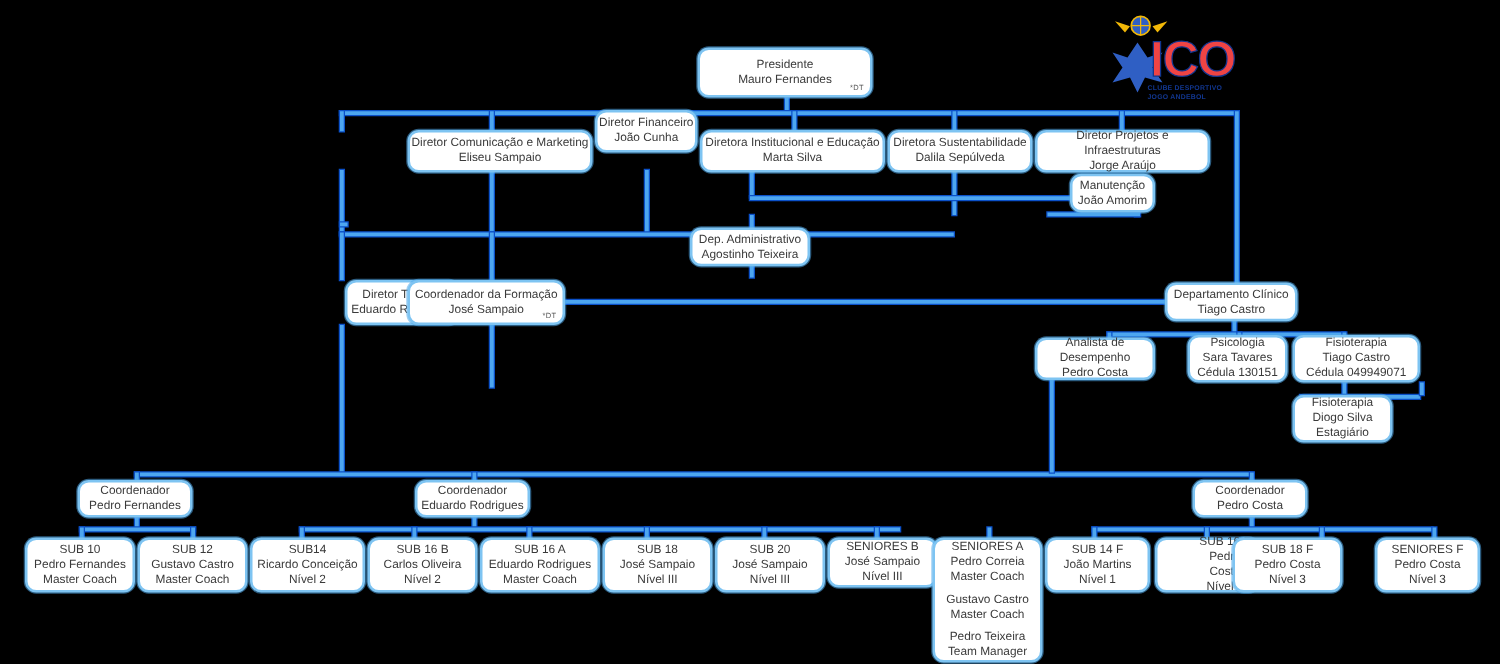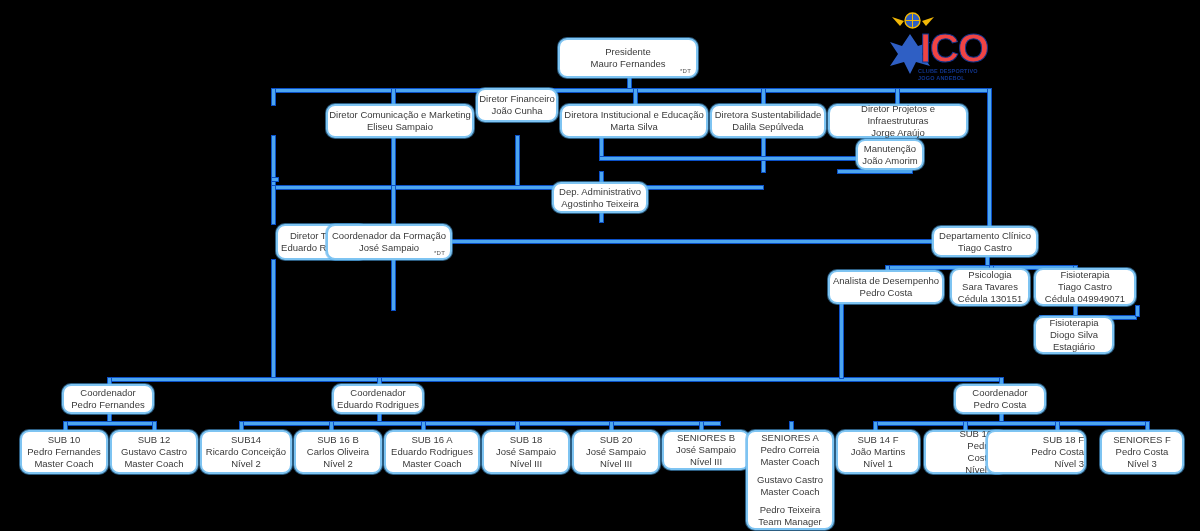--- a/index.html
+++ b/index.html
@@ -204,21 +204,21 @@
     <div class="ttl">Coordenador da Formação</div>
     <div class="sub">José Sampaio</div>
     <div class="dt">*DT</div>
   </div>
 
   <div class="node" style="left:932px;top:226px;width:106px;height:31px;">
     <div class="ttl">Departamento Clínico</div>
     <div class="sub">Tiago Castro</div>
   </div>
 
-  <div class="node" style="left:828px;top:270px;width:116px;height:34px;">
+  <div class="node" style="left:828px;top:270px;width:96px;height:34px;">
     <div class="ttl">Analista de Desempenho</div>
     <div class="sub">Pedro Costa</div>
   </div>
 
   <div class="node" style="left:950px;top:268px;width:80px;height:38px;">
     <div class="ttl">Psicologia</div>
     <div class="sub">Sara Tavares</div>
     <div class="sub3">Cédula 130151</div>
   </div>
 
@@ -312,21 +312,21 @@
     <div class="sub">João Martins</div>
     <div class="sub3">Nível 1</div>
   </div>
 
   <div class="node" style="left:924px;top:430px;width:84px;height:44px;padding-left:28px;">
     <div class="ttl">SUB 16 F</div>
     <div class="sub">Pedro Costa</div>
     <div class="sub3">Nível 3</div>
   </div>
 
-  <div class="node" style="left:986px;top:430px;width:100px;height:44px;align-items:flex-end;">
+  <div class="node" style="left:986px;top:430px;width:88px;height:44px;">
     <div class="ttl">SUB 18 F</div>
     <div class="sub">Pedro Costa</div>
     <div class="sub3">Nível 3</div>
   </div>
 
   <div class="node" style="left:1100px;top:430px;width:84px;height:44px;">
     <div class="ttl">SENIORES F</div>
     <div class="sub">Pedro Costa</div>
     <div class="sub3">Nível 3</div>
   </div>

